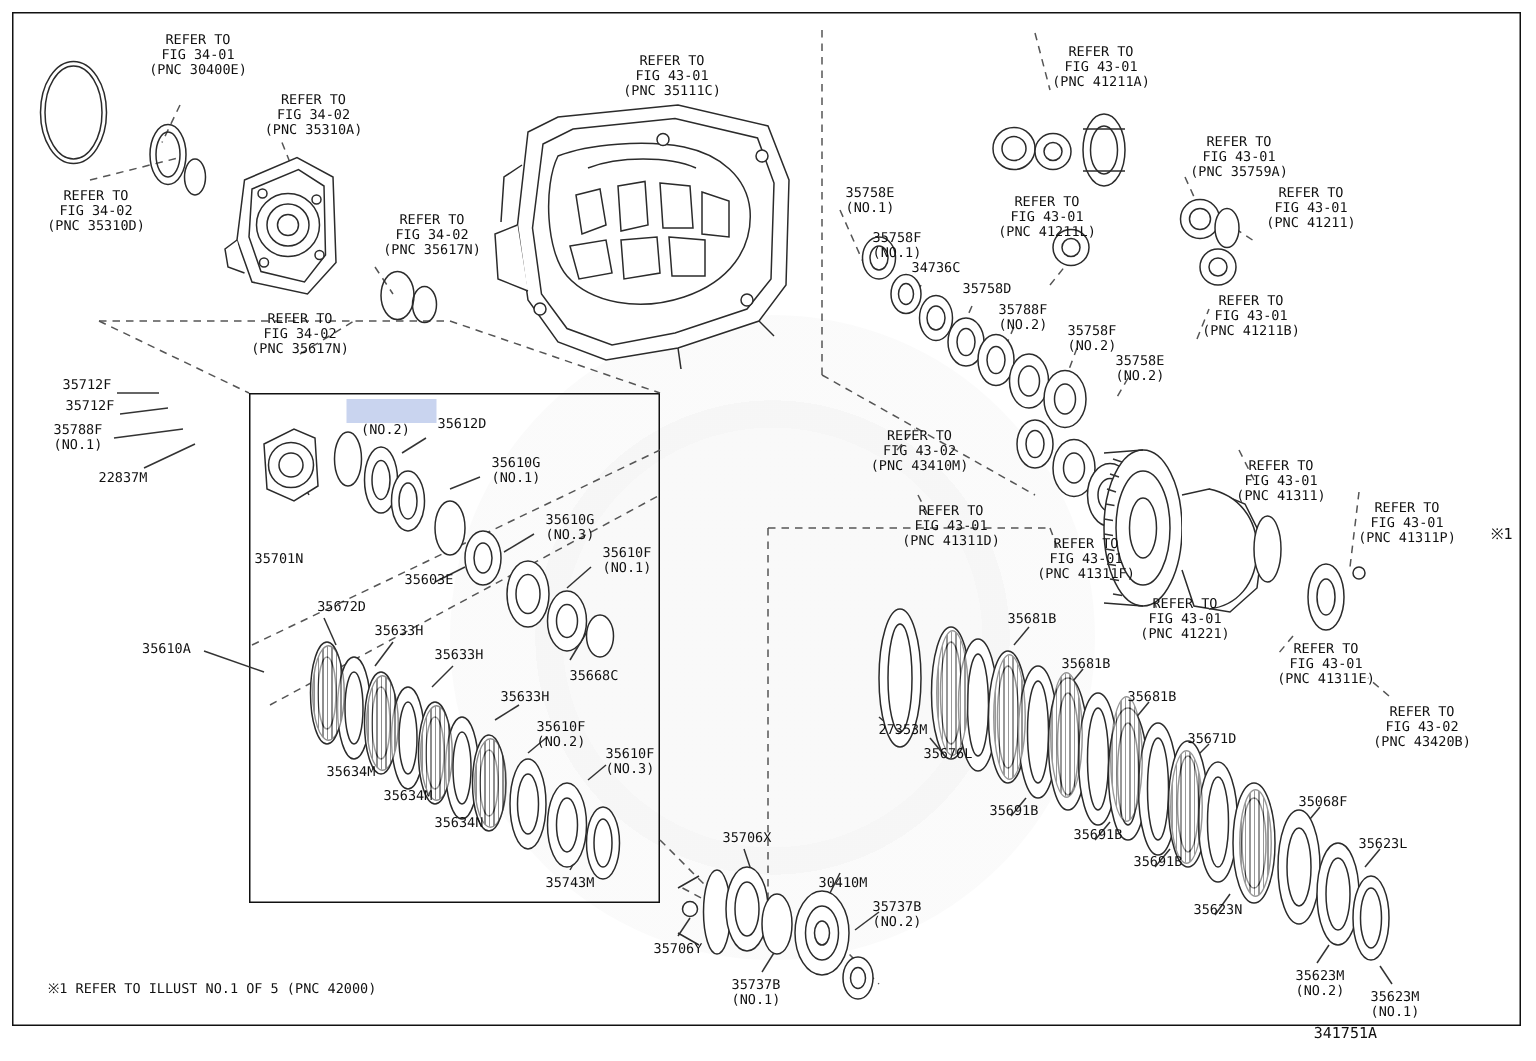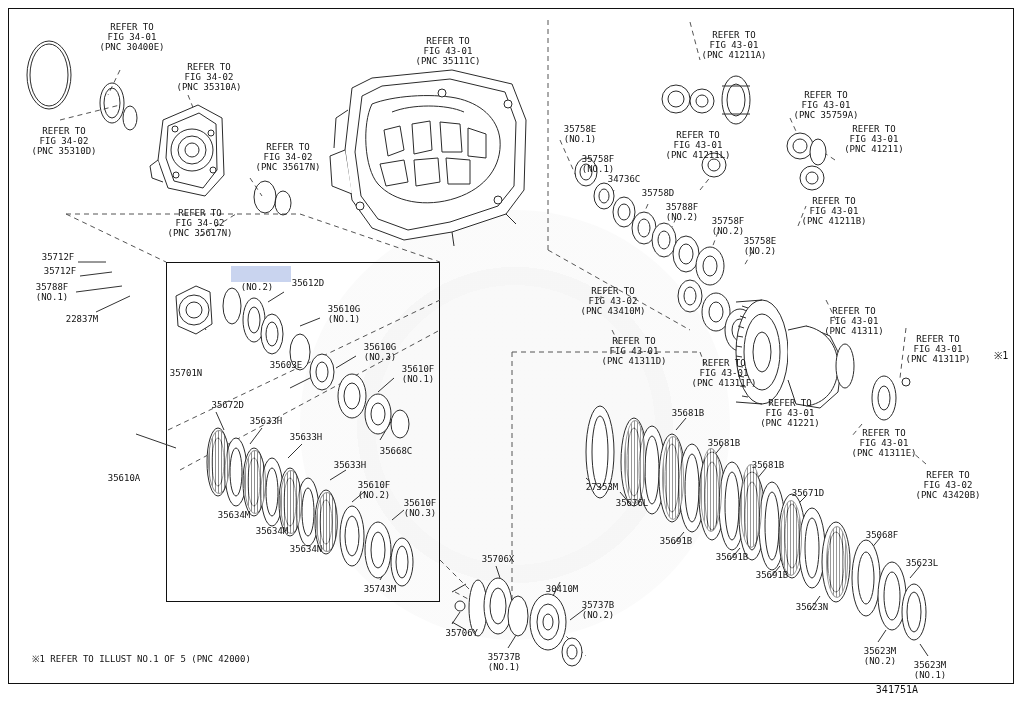--- a/index.html
+++ b/index.html
@@ -391,36 +391,36 @@
   <div class="lbl" style="left:56px;top:314px;width:52px;">22837M</div>
   <div class="lbl" style="left:160px;top:334px;width:52px;margin-top:34px;">35701N</div>
   <div class="lbl" style="left:234px;top:282px;width:46px;">(NO.2)</div>
   <div class="lbl" style="left:282px;top:278px;width:52px;">35612D</div>
   <div class="lbl" style="left:318px;top:304px;width:52px;">35610G
 (NO.1)</div>
   <div class="lbl" style="left:354px;top:342px;width:52px;">35610G
 (NO.3)</div>
   <div class="lbl" style="left:392px;top:364px;width:52px;">35610F
 (NO.1)</div>
-  <div class="lbl" style="left:260px;top:360px;width:52px;">35603E</div>
+  <div class="lbl" style="left:260px;top:382px;width:52px;">35603E</div>
   <div class="lbl" style="left:192px;top:400px;width:52px;text-align:right;">35672D</div>
   <div class="lbl" style="left:240px;top:416px;width:52px;">35633H</div>
   <div class="lbl" style="left:280px;top:432px;width:52px;">35633H</div>
   <div class="lbl" style="left:370px;top:446px;width:52px;">35668C</div>
-  <div class="lbl" style="left:98px;top:428px;width:52px;margin-top:45px;">35610A</div>
+  <div class="lbl" style="left:85px;top:428px;width:52px;">35610A</div>
   <div class="lbl" style="left:324px;top:460px;width:52px;">35633H</div>
   <div class="lbl" style="left:348px;top:480px;width:52px;">35610F
 (NO.2)</div>
   <div class="lbl" style="left:394px;top:498px;width:52px;">35610F
 (NO.3)</div>
   <div class="lbl" style="left:208px;top:510px;width:52px;">35634M</div>
   <div class="lbl" style="left:246px;top:526px;width:52px;">35634M</div>
   <div class="lbl" style="left:280px;top:544px;width:52px;text-align:center;">35634N</div>
   <div class="lbl" style="left:354px;top:584px;width:52px;">35743M</div>
-  <div class="lbl" style="left:426px;top:628px;width:52px;text-align:right;">35706Y</div>
+  <div class="lbl" style="left:426px;top:628px;width:52px;">35706Y</div>
   <div class="lbl" style="left:472px;top:554px;width:52px;">35706X</div>
   <div class="lbl" style="left:478px;top:652px;width:52px;">35737B
 (NO.1)</div>
   <div class="lbl" style="left:536px;top:584px;width:52px;">30410M</div>
   <div class="lbl" style="left:572px;top:600px;width:52px;">35737B
 (NO.2)</div>
   <div class="lbl" style="left:554px;top:124px;width:52px;">35758E
 (NO.1)</div>
   <div class="lbl" style="left:572px;top:154px;width:52px;">35758F
 (NO.1)</div>

